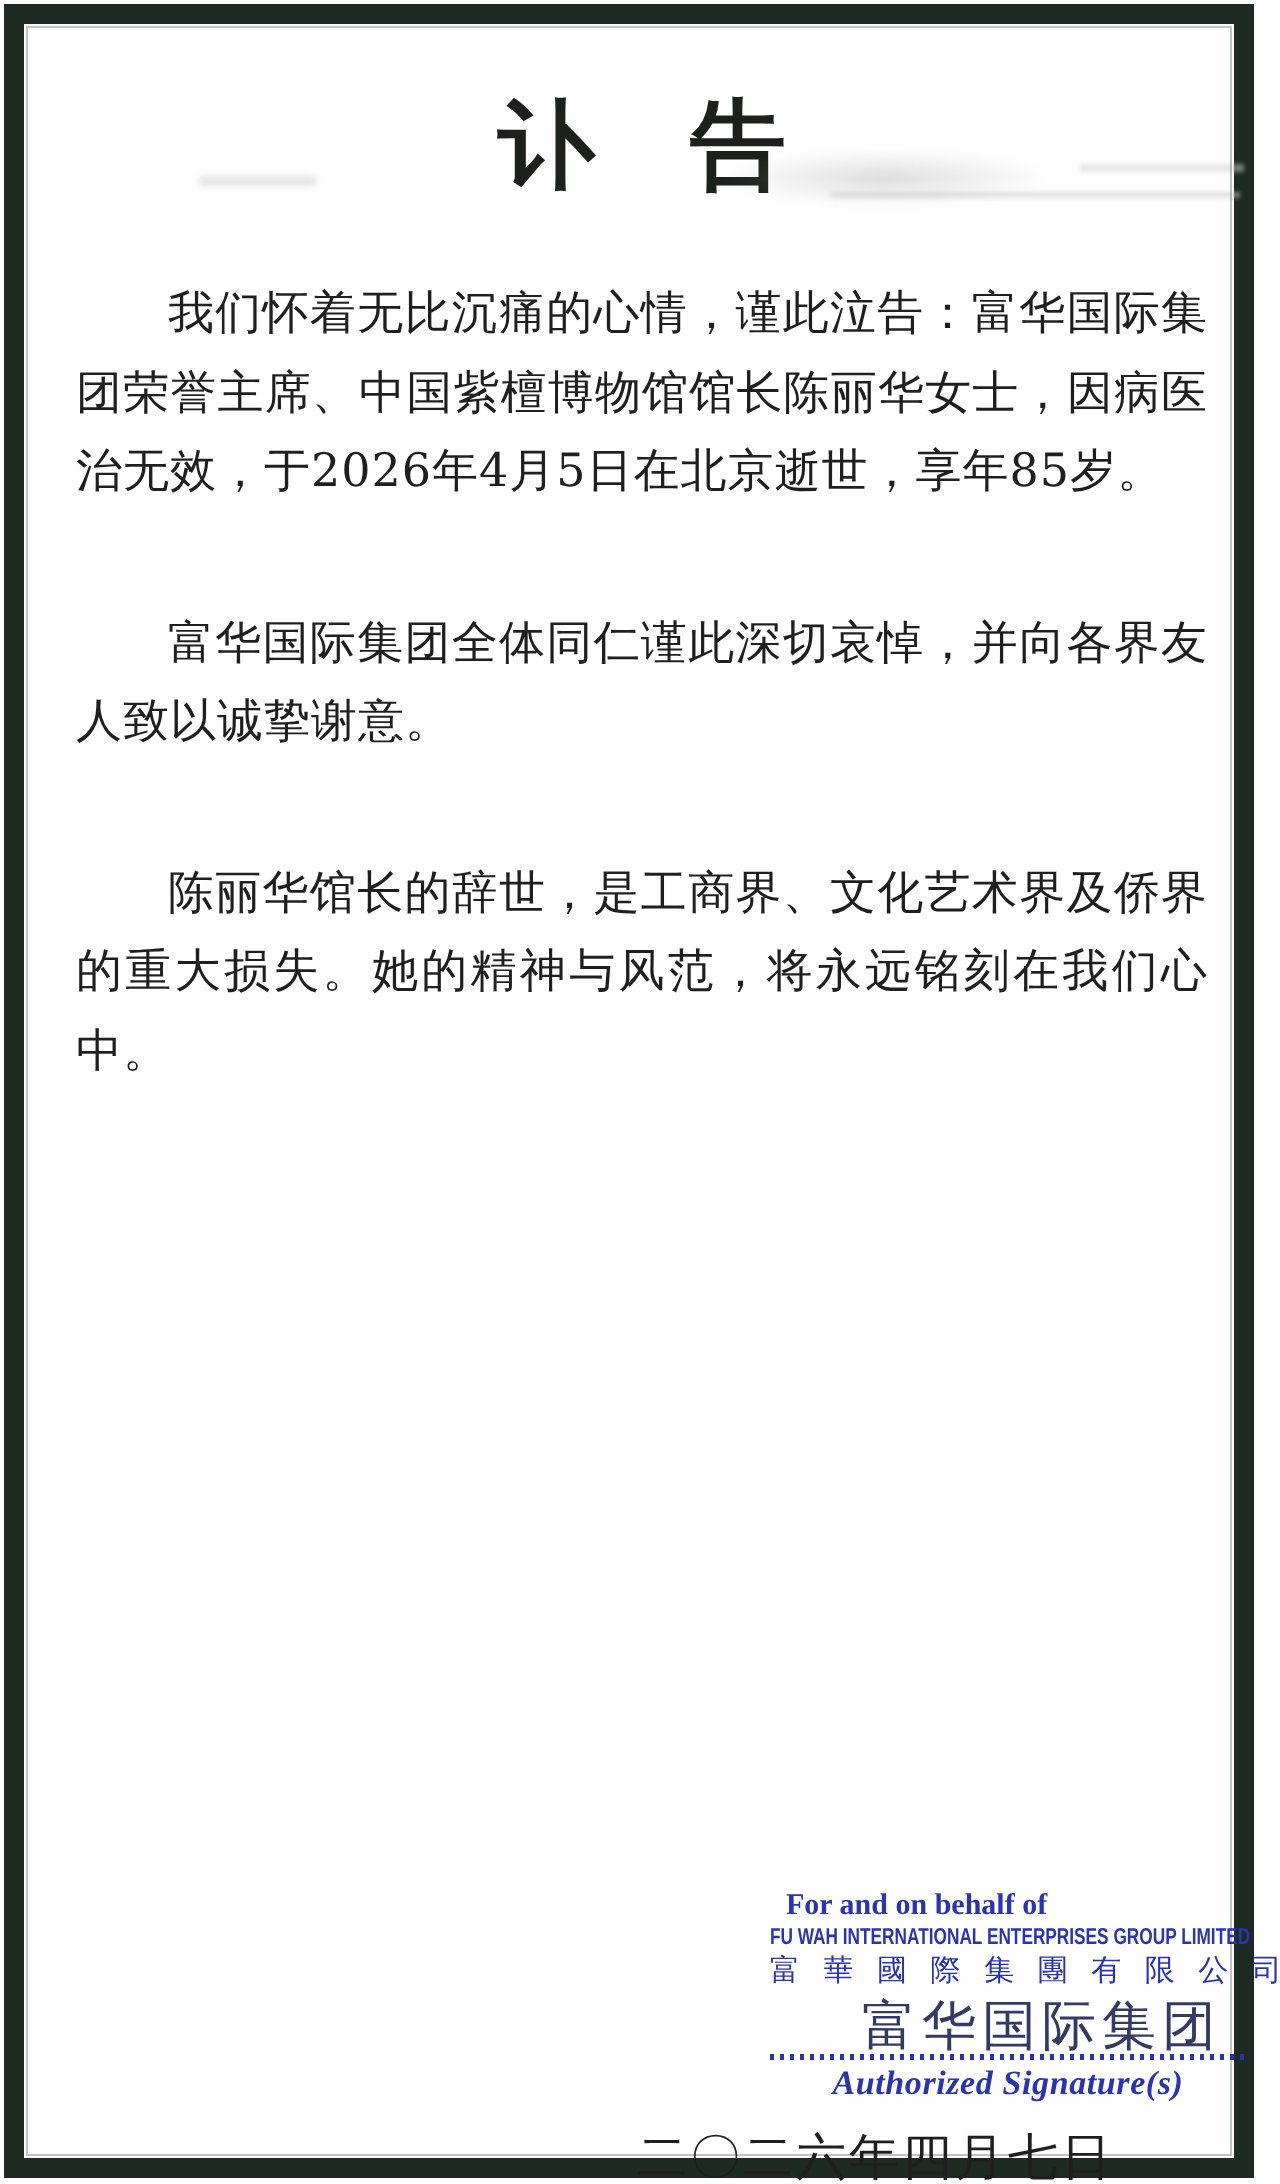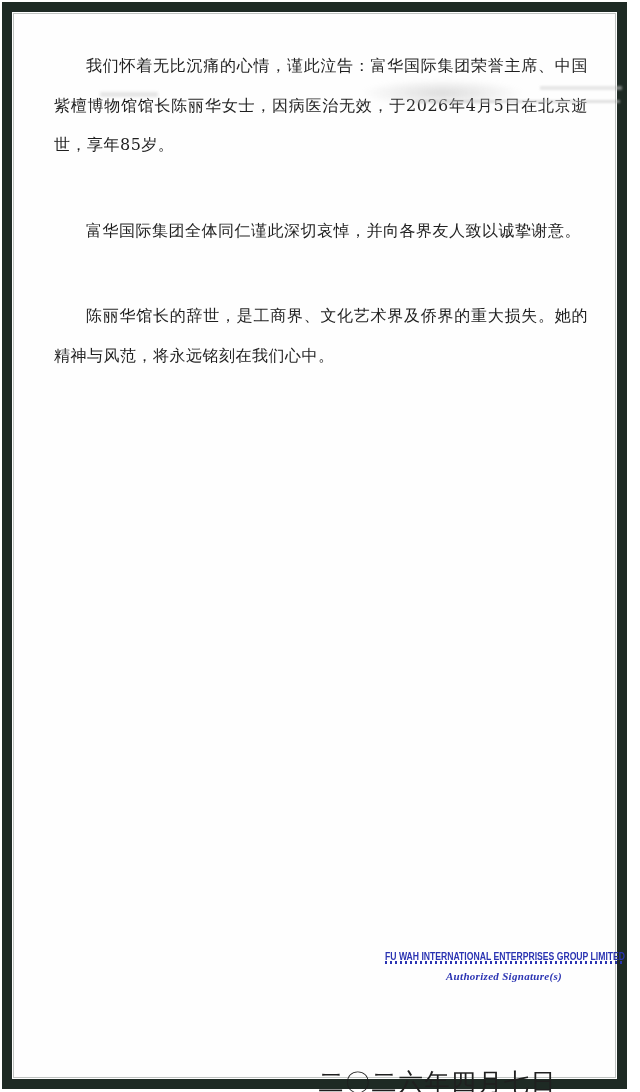--- a/index.html
+++ b/index.html
@@ -30,23 +30,23 @@
   .a3 { left:88px;  top:46px; width:58px;  height:5px; background:#d4d4d4; opacity:0.6; filter:blur(1.5px); }
   .a4 { left:528px; top:40px; width:82px;  height:4px; background:#d0d0d0; opacity:0.5; filter:blur(1px); }
 
   .title {
     margin:30px 0 0; text-align:center;
     font-family:"DejaVu Sans","Liberation Sans",sans-serif;
     font-size:48px; font-weight:bold; color:#1c211e;
     line-height:62px; letter-spacing:0;
   }
   .para {
-    font-size:16px; line-height:39.5px; letter-spacing:0.5px;
+    font-size:23px; line-height:39.5px; letter-spacing:0.5px;
     text-align:justify; text-indent:2em;
-    margin:46px 16px 0; color:#1f1f1f;
+    margin:46px 0 0; color:#1f1f1f;
   }
   .para.first { margin-top:34px; }
 
   .stamp {
     position:absolute; top:903px; right:-6px; width:238px;
     color:#2a33b2;
   }
   .stamp-behalf {
     font-family:"Liberation Serif",serif;
     font-size:15px; font-weight:bold; line-height:17px; padding-left:8px;
@@ -63,47 +63,51 @@
   .stamp-signer {
     font-size:27px; line-height:30px; letter-spacing:3px;
     color:#343a63; text-align:center; padding-left:34px; margin-top:4px;
   }
   .stamp-dotted {
     height:3px; margin-top:-2px; width:100%;
     background-image:repeating-linear-gradient(90deg,#2a33b2 0 2px,transparent 2px 5px);
   }
   .stamp-auth {
     font-family:"Liberation Serif",serif;
-    font-size:11px; font-style:italic; font-weight:bold; line-height:18px;
+    font-size:17px; font-style:italic; font-weight:bold; line-height:18px;
     text-align:center; margin-top:3px; letter-spacing:0.3px;
   }
   .date {
     position:absolute; top:1022px; right:60px;
     font-size:25px; letter-spacing:1.5px; color:#1f1f1f; line-height:30px;
     white-space:nowrap;
   }
 </style>
 </head>
 <body>
 
 <div class="frame">
   <div class="content">
 
     <div class="artifact a1"></div>
     <div class="artifact a2"></div>
     <div class="artifact a3"></div>
     <div class="artifact a4"></div>
 
+    <h1 class="title">讣　告</h1>
 
     <p class="para first">我们怀着无比沉痛的心情，谨此泣告：富华国际集团荣誉主席、中国紫檀博物馆馆长陈丽华女士，因病医治无效，于2026年4月5日在北京逝世，享年85岁。</p>
     <p class="para">富华国际集团全体同仁谨此深切哀悼，并向各界友人致以诚挚谢意。</p>
     <p class="para">陈丽华馆长的辞世，是工商界、文化艺术界及侨界的重大损失。她的精神与风范，将永远铭刻在我们心中。</p>
 
     <div class="stamp">
+      <div class="stamp-behalf">For and on behalf of</div>
       <div class="stamp-en">FU WAH INTERNATIONAL ENTERPRISES GROUP LIMITED</div>
+      <div class="stamp-zh">富 華 國 際 集 團 有 限 公 司</div>
+      <div class="stamp-signer">富华国际集团</div>
       <div class="stamp-dotted"></div>
       <div class="stamp-auth">Authorized Signature(s)</div>
     </div>
 
     <div class="date">二〇二六年四月七日</div>
 
   </div>
 </div>
 
 </body></html>

